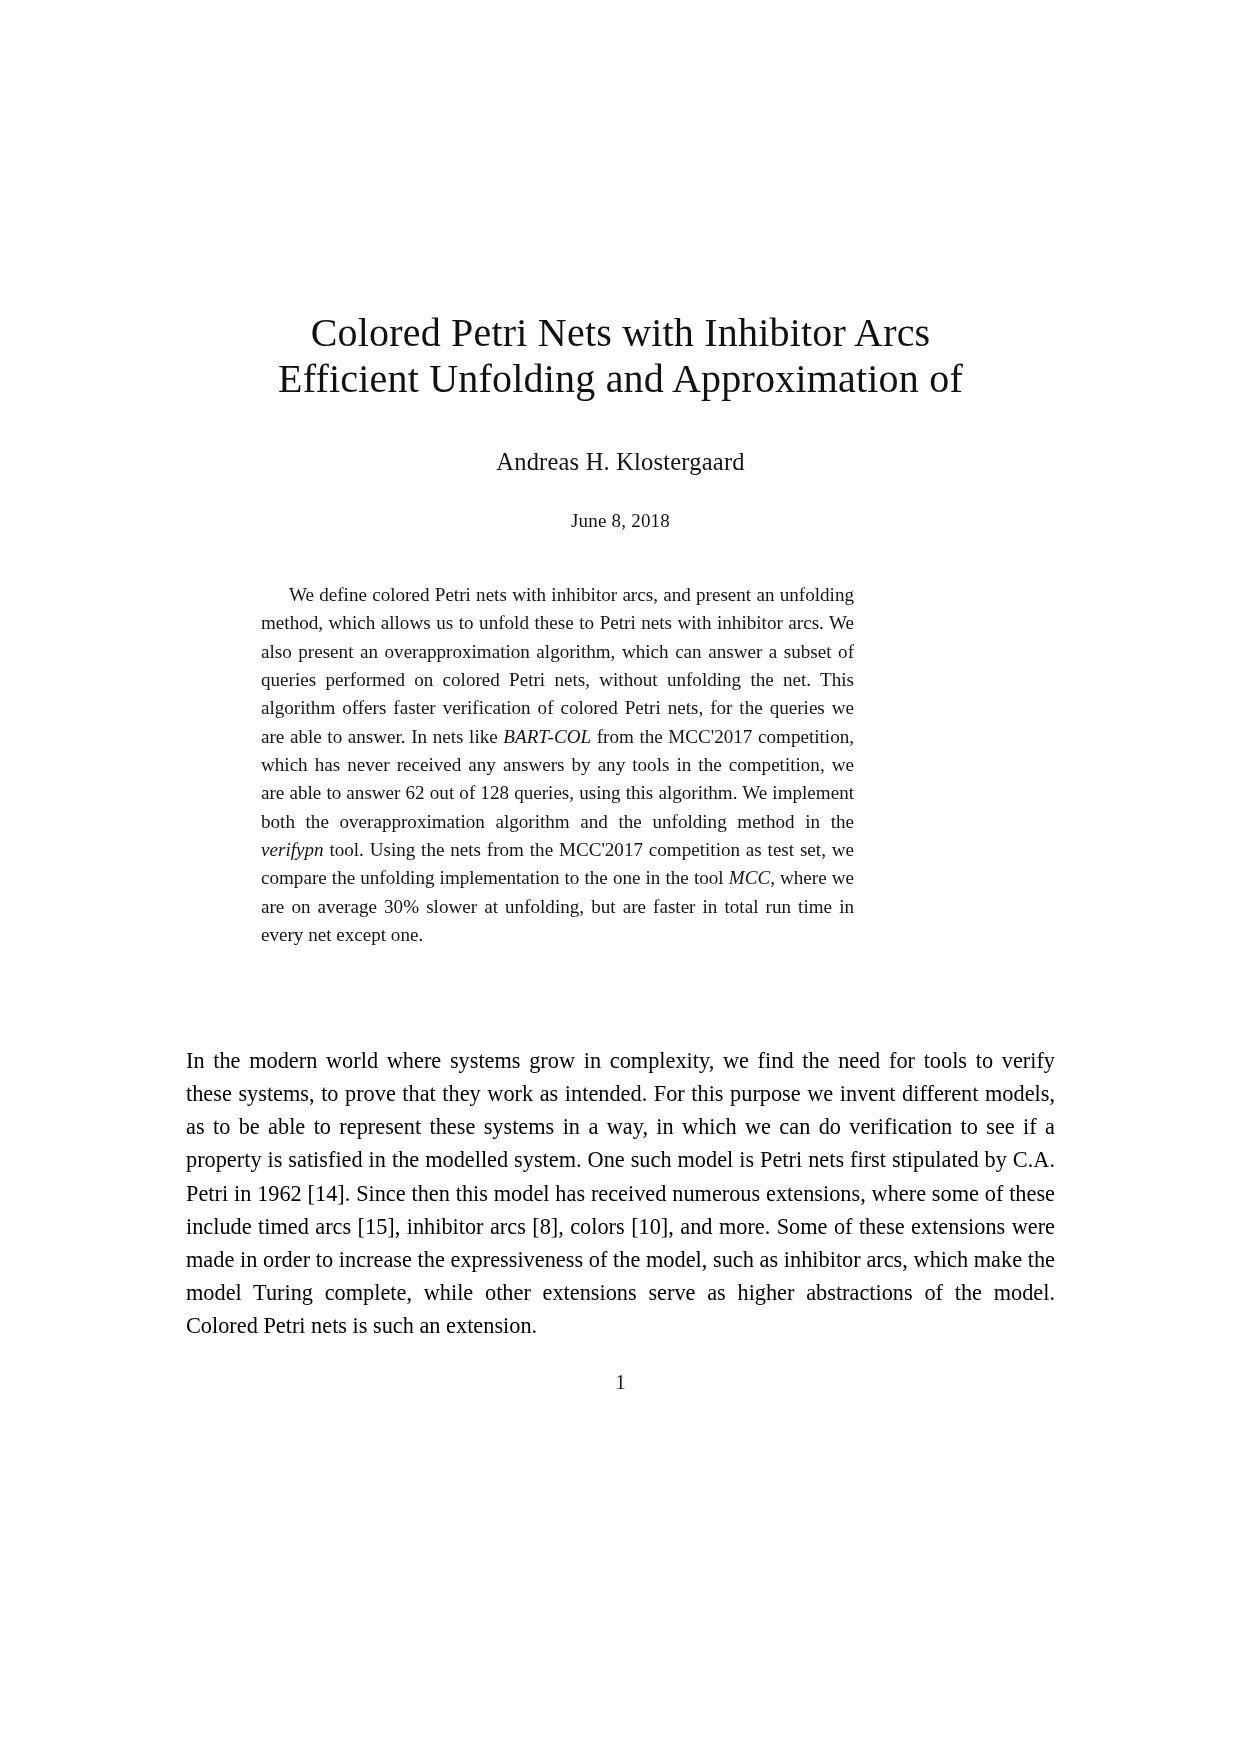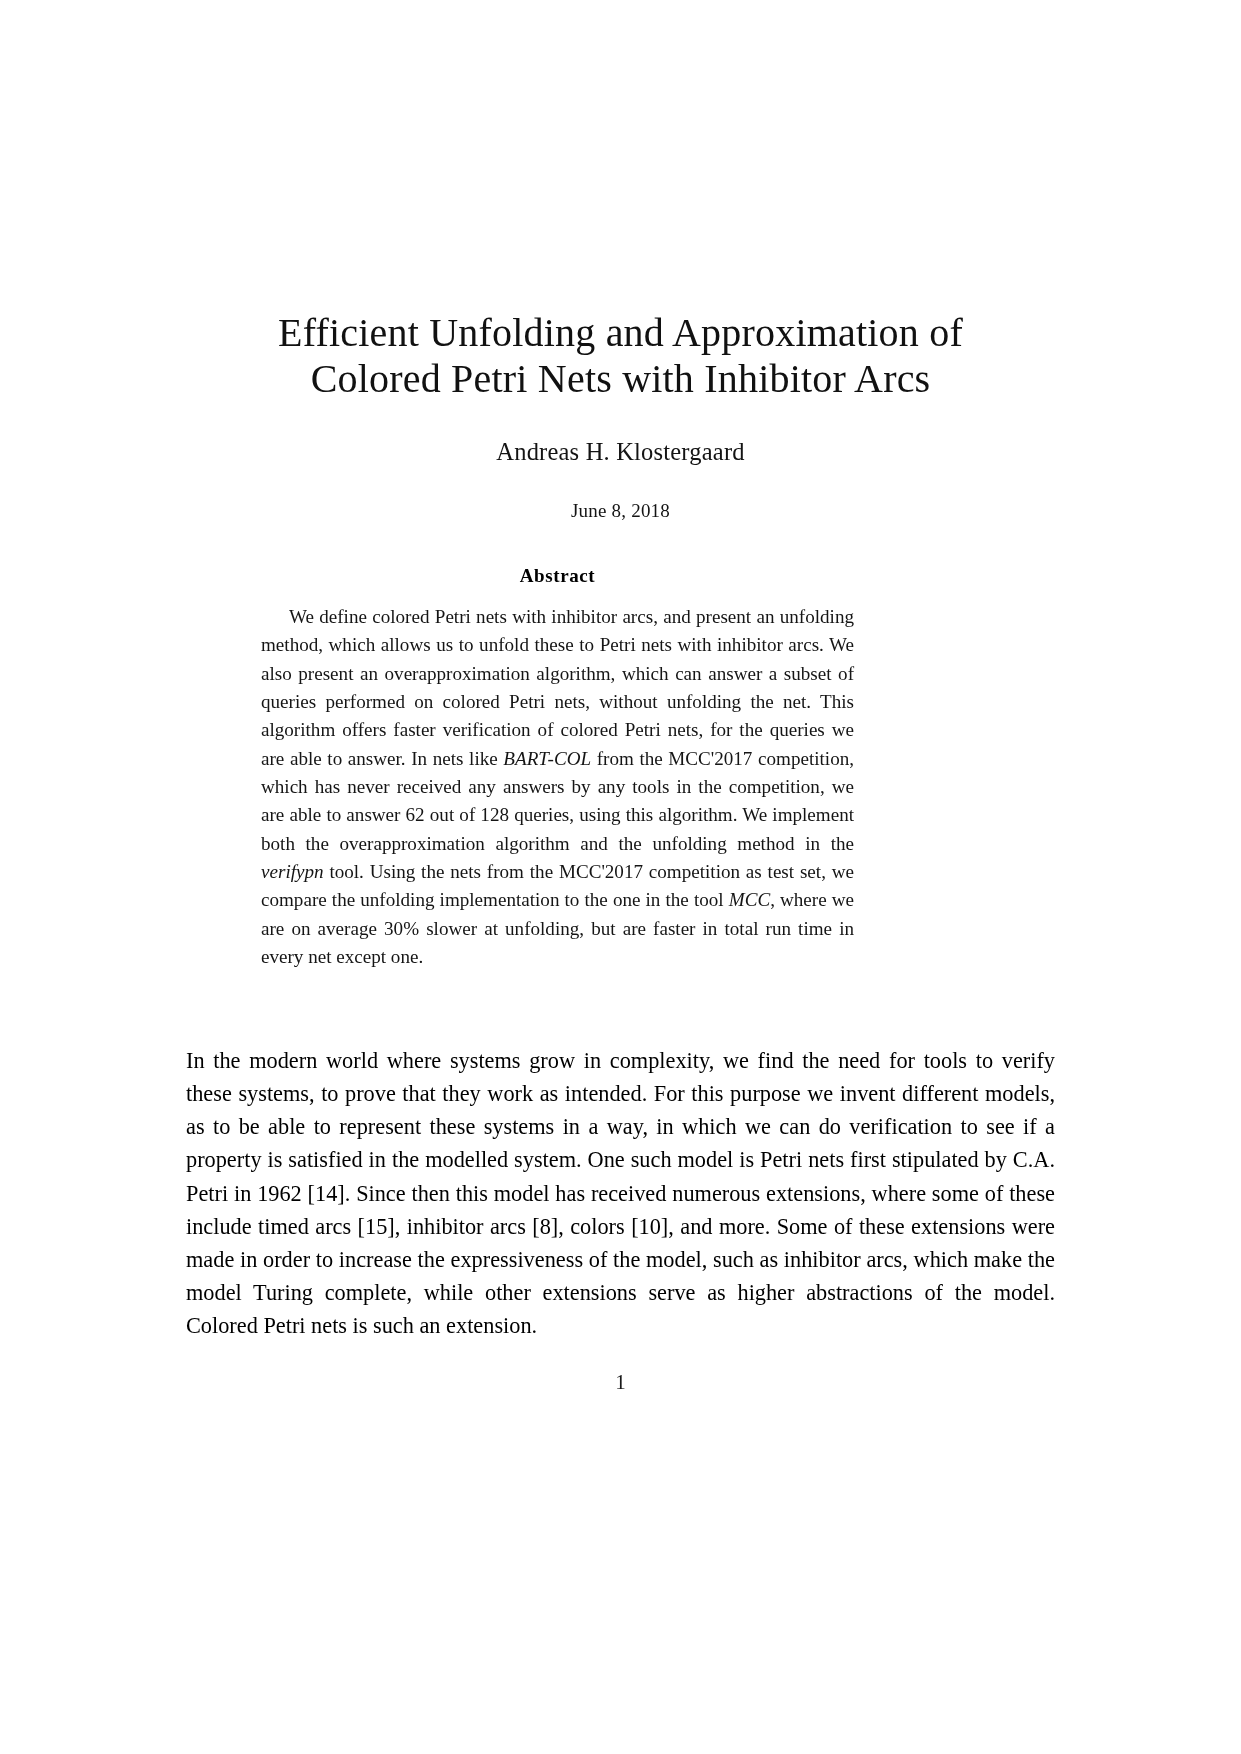--- a/index.html
+++ b/index.html
@@ -36,21 +36,21 @@
     font-size: 40px;
     line-height: 1.16;
     font-weight: normal;
     letter-spacing: 0.2px;
     margin: 0;
     color: #111;
   }
   .doc-title .tline { display: block; }
 
   .author {
-    margin-top: 34px;
+    margin-top: 44px;
     font-size: 24.5px;
     line-height: 1.2;
     letter-spacing: 0.2px;
     color: #141414;
   }
   .date {
     margin-top: 34px;
     font-size: 19px;
     line-height: 1.2;
     letter-spacing: 0.2px;
@@ -126,29 +126,28 @@
 
   i, .it { font-style: italic; }
 </style>
 </head>
 <body>
 
 <div class="page">
 
   <div class="title-block">
     <h1 class="doc-title">
+      <span class="tline">Colored Petri Nets with Inhibitor Arcs</span>
       <span class="tline">Efficient Unfolding and Approximation of</span>
-      <span class="tline">Colored Petri Nets with Inhibitor Arcs</span>
     </h1>
     <div class="author">Andreas H. Klostergaard</div>
     <div class="date">June 8, 2018</div>
   </div>
 
   <div class="abstract">
-    <div class="abstract-heading">Abstract</div>
     <p class="abstract-body"><span>We define colored Petri nets with inhibitor arcs, and present an unfolding method, which allows us to unfold these to Petri nets with inhibitor arcs. We also present an overapproximation algorithm, which can answer a subset of queries performed on colored Petri nets, without unfolding the net. This algorithm offers faster verification of colored Petri nets, for the queries we are able to answer. In nets like </span><i>BART-COL</i><span> from the MCC'2017 competition, which has never received any answers by any tools in the competition, we are able to answer 62 out of 128 queries, using this algorithm. We implement both the overapproximation algorithm and the unfolding method in the </span><i>verifypn</i><span> tool. Using the nets from the MCC'2017 competition as test set, we compare the unfolding implementation to the one in the tool </span><i>MCC</i><span>, where we are on average 30% slower at unfolding, but are faster in total run time in every net except one.</span></p>
   </div>
 
 
   <p class="body-text"><span>In the modern world where systems grow in complexity, we find the need for tools to verify these systems, to prove that they work as intended. For this purpose we invent different models, as to be able to represent these systems in a way, in which we can do verification to see if a property is satisfied in the modelled system. One such model is Petri nets first stipulated by C.A. Petri in 1962 </span><span>[14]</span><span>. Since then this model has received numerous extensions, where some of these include timed arcs </span><span>[15]</span><span>, inhibitor arcs </span><span>[8]</span><span>, colors </span><span>[10]</span><span>, and more. Some of these extensions were made in order to increase the expressiveness of the model, such as inhibitor arcs, which make the model Turing complete, while other extensions serve as higher abstractions of the model. Colored Petri nets is such an extension.</span></p>
 
   <div class="page-number">1</div>
 
 </div>
 

